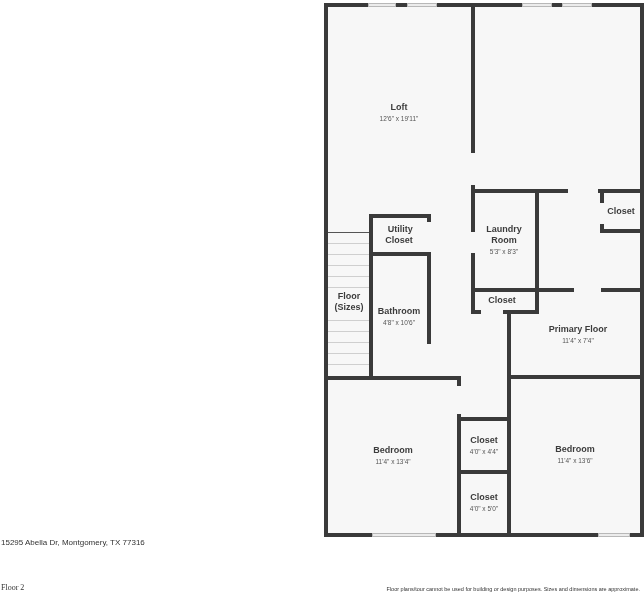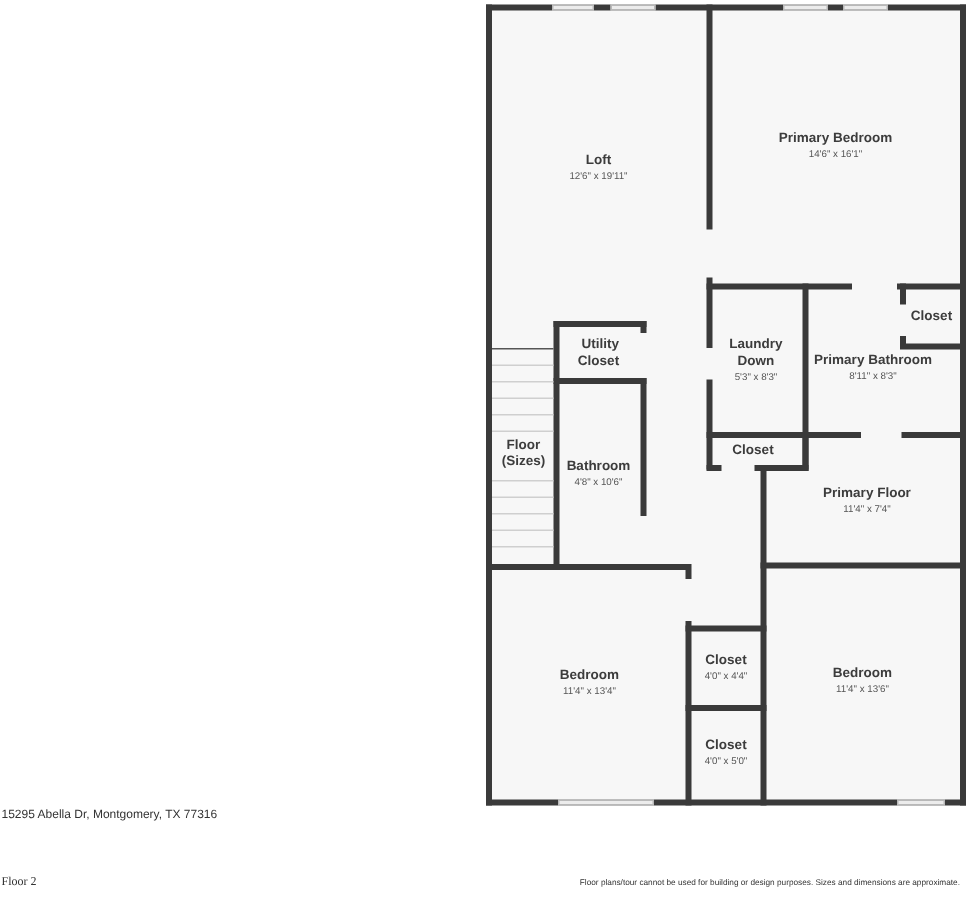--- a/index.html
+++ b/index.html
@@ -88,36 +88,28 @@
   <div class="stair" style="left:328px;top:364px;width:41px;"></div>
 
   <div class="wall" style="left:457px;top:414px;width:4px;height:123px;"></div>
   <div class="wall" style="left:457px;top:417px;width:54px;height:4px;"></div>
   <div class="wall" style="left:457px;top:470px;width:54px;height:4px;"></div>
 
   <div class="room-label" style="left:399px;top:112px;">
     <div class="room-name">Loft</div>
     <div class="room-dim">12'6" x 19'11"</div>
   </div>
-  <div class="room-label" style="left:557px;top:97px;">
-    <div class="room-name">Primary Bedroom</div>
-    <div class="room-dim">14'6" x 16'1"</div>
-  </div>
   <div class="room-label" style="left:399px;top:235px;text-align:right;">
     <div class="room-name">Utility</div>
     <div class="room-name">Closet</div>
   </div>
   <div class="room-label" style="left:504px;top:240px;">
     <div class="room-name">Laundry</div>
-    <div class="room-name">Down</div>
+    <div class="room-name">Room</div>
     <div class="room-dim">5'3" x 8'3"</div>
-  </div>
-  <div class="room-label" style="left:582px;top:245px;">
-    <div class="room-name">Primary Bathroom</div>
-    <div class="room-dim">8'11" x 8'3"</div>
   </div>
   <div class="room-label" style="left:621px;top:211px;">
     <div class="room-name">Closet</div>
   </div>
   <div class="room-label" style="left:349px;top:302px;">
     <div class="room-name">Floor</div>
     <div class="room-name">(Sizes)</div>
   </div>
   <div class="room-label" style="left:399px;top:316px;">
     <div class="room-name">Bathroom</div>

